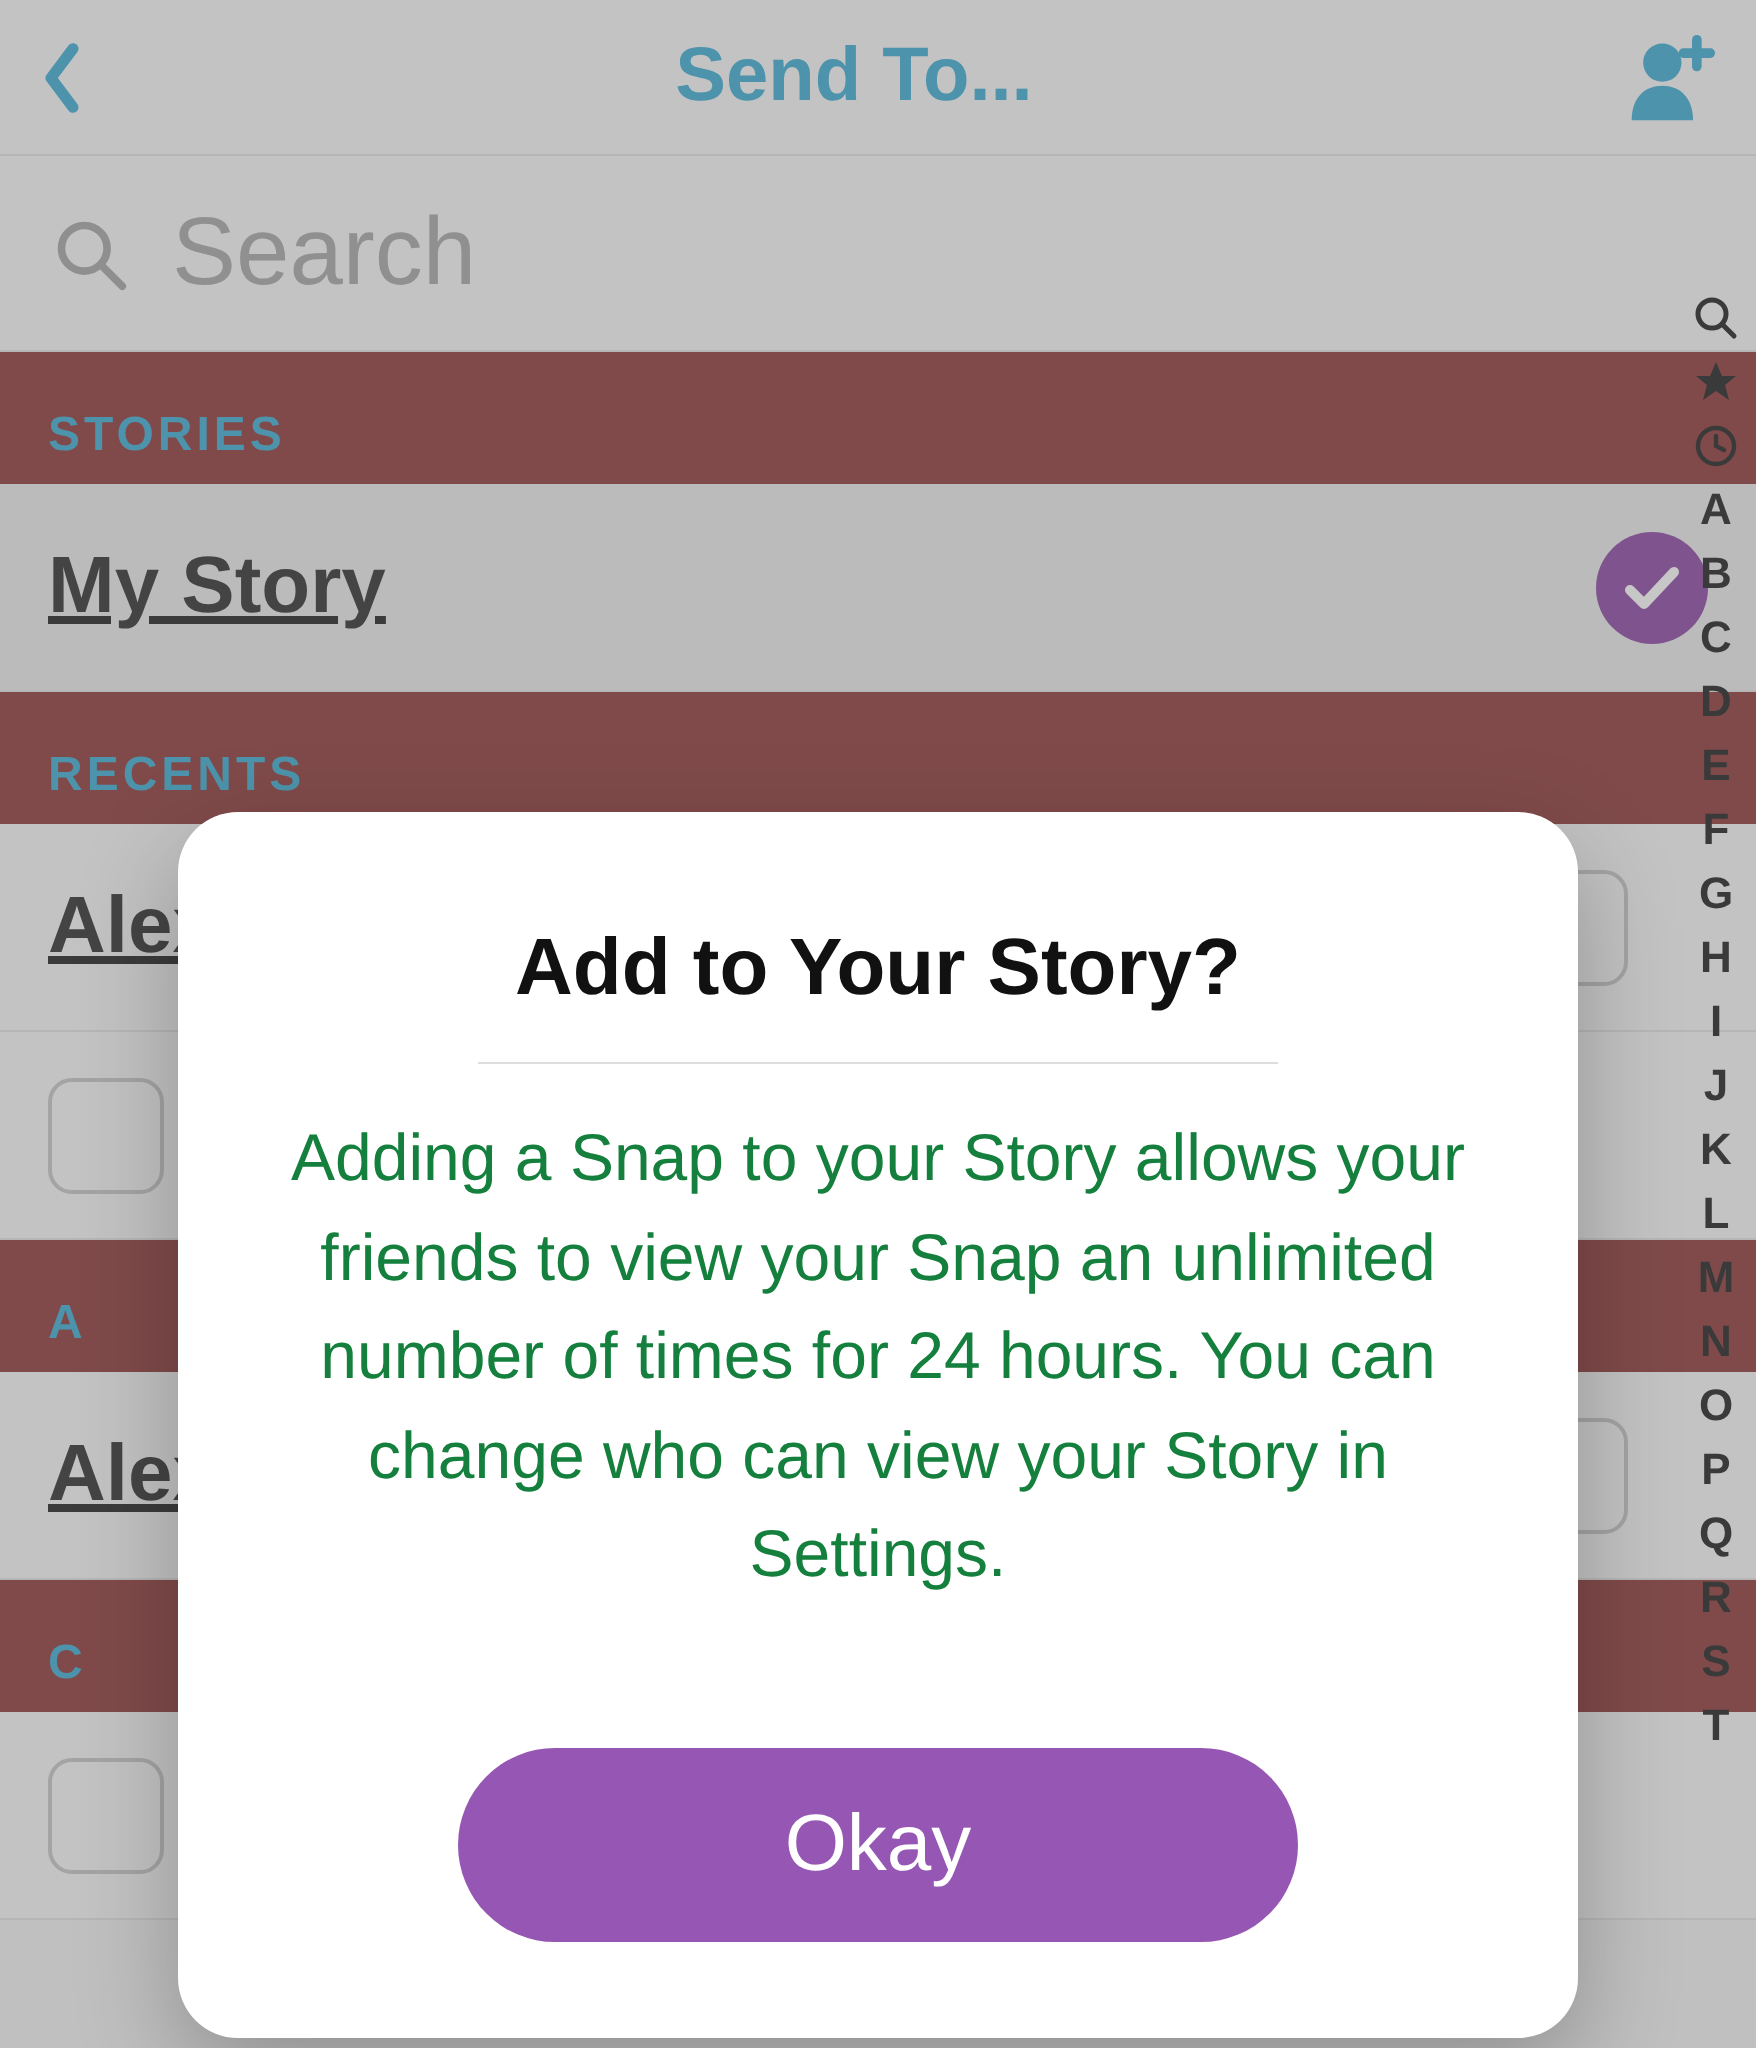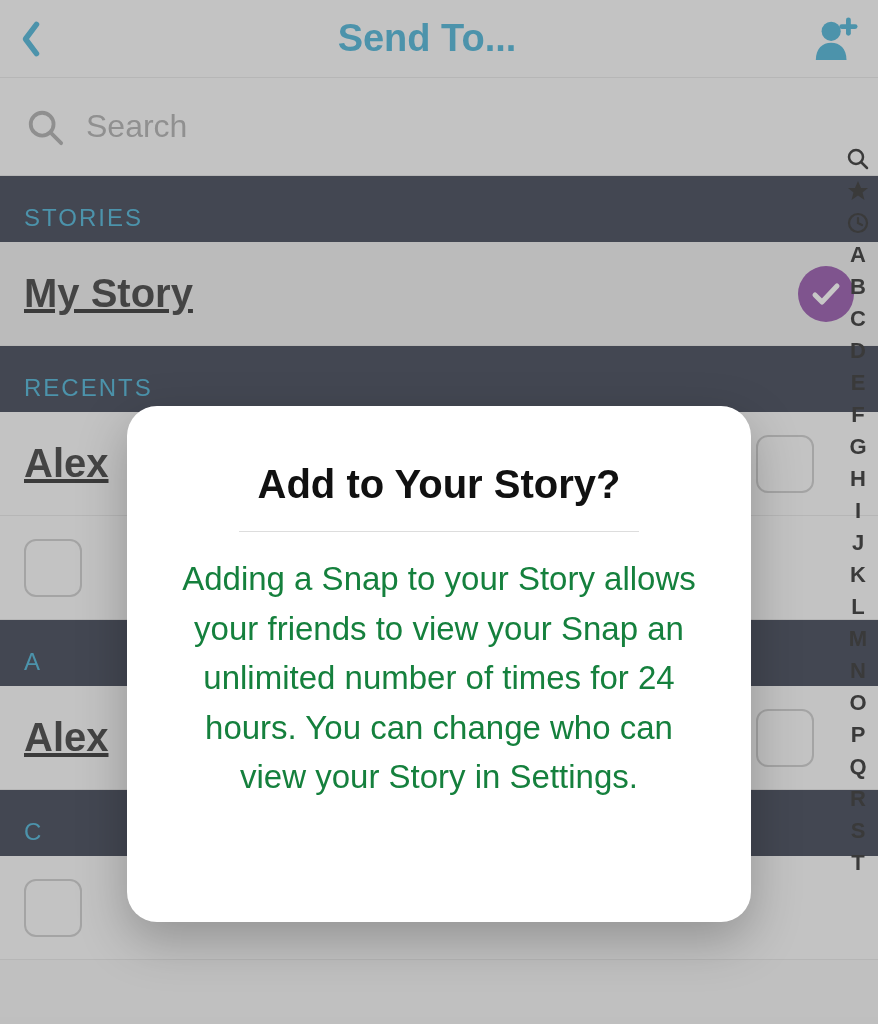--- a/index.html
+++ b/index.html
@@ -39,36 +39,36 @@
     height: 98px;
     padding: 0 26px;
     background: #f8f8f8;
     border-bottom: 1px solid #e1e1e1;
     gap: 22px;
   }
   .search-bar .search-icon { color:#9a9a9a; }
   .search-bar .search-icon svg { width:38px; height:38px; display:block; }
   .search-input {
     flex: 1;
-    font-size: 32px;
+    font-size: 48px;
     color: #000000;
     border: none;
     outline: none;
     background: transparent;
   }
   .search-input::placeholder { color:#9b9b9b; }
 
   
   .section-header {
     font-size: 24px;
-    font-weight: 400;
+    font-weight: 700;
     letter-spacing: 2px;
     color: #1fa0cc;
     padding: 28px 24px 10px;
-    background: #0f172a;
+    background: #7f1d1d;
   }
   .section-header.sub-letter { font-size: 24px; letter-spacing: 2px; }
 
   
   .row {
     display: flex;
     align-items: center;
     justify-content: space-between;
     height: 104px;
     padding: 0 24px;
@@ -121,21 +121,21 @@
     background: rgba(130,130,130,0.45);
     pointer-events: none;
   }
 
   
   .modal {
     position: absolute;
     left: 50%;
     top: 406px;
     transform: translateX(-50%);
-    width: 624px;
+    width: 700px;
     background: #fff;
     border-radius: 30px;
     padding: 56px 42px 48px;
     box-shadow: 0 18px 50px rgba(0,0,0,0.25);
     text-align: center;
   }
   .modal-title {
     font-size: 40px;
     font-weight: 700;
     color: #111;
@@ -265,13 +265,14 @@
   <span class="idx-letter">Q</span>
   <span class="idx-letter">R</span>
   <span class="idx-letter">S</span>
   <span class="idx-letter">T</span>
 </div>
 
 <div class="modal">
   <div class="modal-title">Add to Your Story?</div>
   <div class="modal-divider"></div>
   <div class="modal-body">Adding a Snap to your Story allows your friends to view your Snap an unlimited number of times for 24 hours. You can change who can view your Story in Settings.</div>
+  <button class="modal-button">Okay</button>
 </div>
 
 </body></html>

